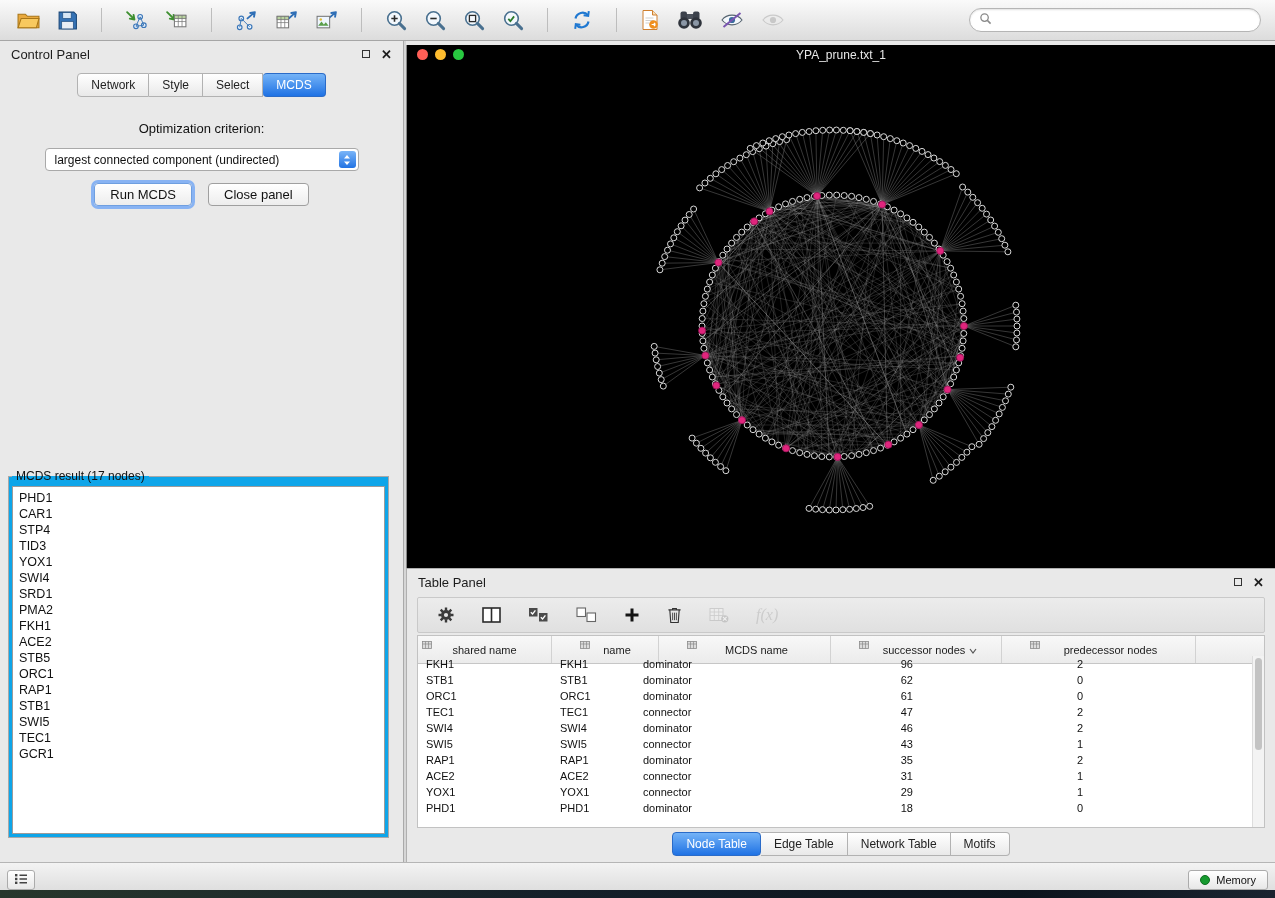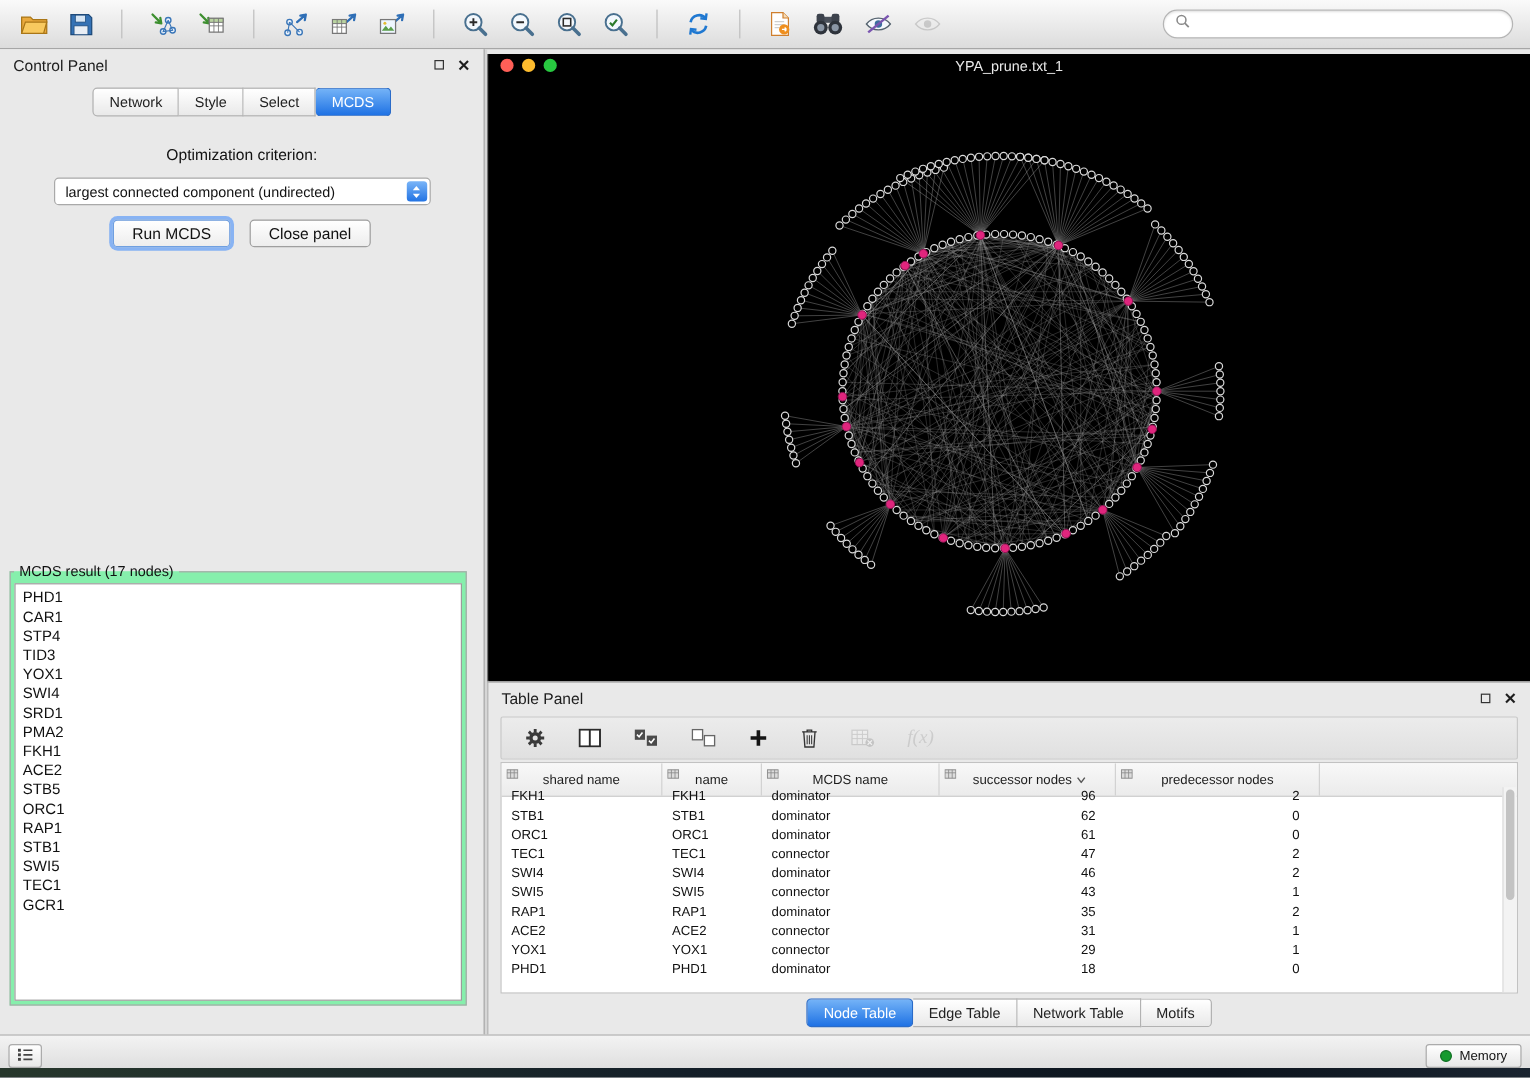--- a/index.html
+++ b/index.html
@@ -38,21 +38,21 @@
   .dropdown { width:314px; height:23px; margin:0 auto; background:#fff; border:1px solid #a9a9a9;
     border-radius:4px; display:flex; align-items:center; cursor:pointer; }
   .dd-value { flex:1; font-size:12px; text-align:left; padding-left:9px; white-space:nowrap; overflow:hidden; color:#111; }
   .dd-stepper { width:17px; height:17px; margin-right:2px; border-radius:3px;
     background:linear-gradient(#7ab5f8,#2273e3); display:flex; align-items:center; justify-content:center; }
   .cp-buttons { margin-top:12px; display:flex; justify-content:center; gap:16px; }
   .mac-btn { font-size:13px; padding:3px 15px; background:linear-gradient(#ffffff,#ededed);
     border:1px solid #9f9f9f; border-radius:4px; color:#111; cursor:pointer; }
   .mac-btn.focus { box-shadow:0 0 0 3px rgba(111,165,245,.8); border-color:#6f9fe0; }
   .result-fieldset { position:absolute; left:8px; right:14px; top:428px; bottom:24px;
-    border:1px solid #a8a8a8; padding:3px; display:flex; flex-direction:column; background:#86efac; }
+    border:1px solid #a8a8a8; padding:3px; display:flex; flex-direction:column; background:#0ea5e9; }
   .result-fieldset legend { font-size:12px; padding:0 4px; color:#111; }
   .result-list { flex:1; background:#fff; border:1px solid #9b9b9b; overflow:hidden;
     padding:3px 6px; font-size:12.5px; line-height:16px; color:#111; }
   .result-item { height:16px; }
 
   
   #v-divider { position:absolute; left:403px; top:41px; width:3px; bottom:36px;
     background:#d6d6d6; border-left:1px solid #aaa; cursor:col-resize; }
 
   
@@ -67,21 +67,21 @@
   #network-canvas { display:block; background:#000; }
 
   
   #table-panel { position:absolute; left:406px; top:568px; right:0; bottom:36px; background:#e9e9e9;
     border-top:1px solid #b0b0b0; border-left:1px solid #b0b0b0; }
   .tp-toolbar { height:36px; margin:2px 10px 0 10px; background:linear-gradient(#ececec,#e0e0e0);
     border:1px solid #c9c9c9; border-radius:2px; display:flex; align-items:center; gap:21px; padding:0 16px; }
   .fx { font-family:"Liberation Serif", serif; font-style:italic; font-size:16px; color:#a9a9a9; }
   .tp-grid { position:absolute; left:10px; right:10px; top:66px; bottom:34px; background:#fff;
     border:1px solid #c2c2c2; overflow:hidden; }
-  .grid-header { display:flex; height:28px; background:linear-gradient(#f8f8f8,#ebebeb); border-bottom:1px solid #c6c6c6; }
+  .grid-header { display:flex; height:28px; background:linear-gradient(#f8f8f8,#ebebeb); border-bottom:1px solid #c6c6c6;gap:24px; }
   .gh-cell { position:relative; font-size:11px; display:flex; align-items:center; justify-content:center;
     border-right:1px solid #d2d2d2; color:#1c1c1c; cursor:pointer; flex:none; }
   .gh-icon { position:absolute; left:4px; top:4px; }
   .gh-label { padding:0 4px; }
   .gh-fill { flex:1; }
   .grid-body { position:absolute; left:0; right:12px; top:20px; bottom:0; }
   .gr { display:flex; height:16px; align-items:center; font-size:11px; color:#111; }
   .gc { padding:0 8px; white-space:nowrap; overflow:hidden; flex:none; }
   .gc.right { text-align:right; padding-right:17px; }
   .grid-scrollbar { position:absolute; right:0; top:20px; bottom:0; width:12px; background:#f3f3f3; border-left:1px solid #ddd; }

